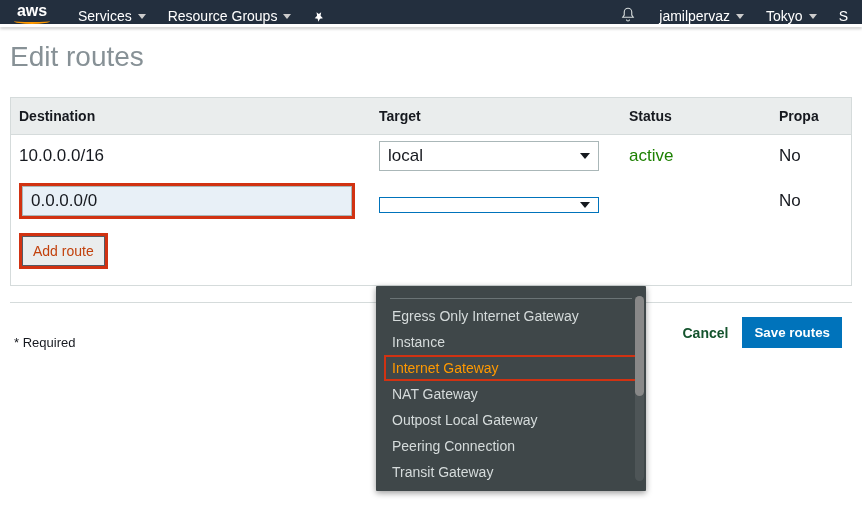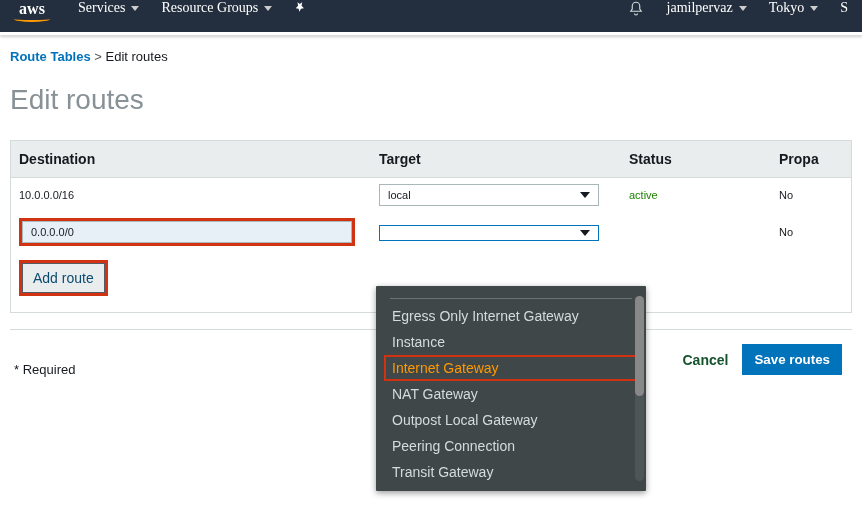--- a/index.html
+++ b/index.html
@@ -1,54 +1,54 @@
 <!DOCTYPE html>
 <html><head>
 <meta charset="utf-8">
 <style>
 * { box-sizing: border-box; margin: 0; padding: 0; }
 body { font-family: "Amazon Ember", Arial, sans-serif; font-size: 14px; color: #16191f; background: #fff; width: 862px; }
 
-.topnav { background: #232f3e; height: 32px; display: flex; align-items: flex-start; padding: 0 14px; color: #fff; font-family: Liberation Serif, serif; }
+.topnav { background: #232f3e; height: 24px; display: flex; align-items: flex-end; padding: 0 14px; color: #fff; }
 .aws-logo { font-size: 16px; font-weight: bold; color: #fff; margin-right: 28px; display: flex; flex-direction: column; align-items: center; }
 .aws-logo .swoosh { width: 36px; height: 6px; border-bottom: 2px solid #ff9900; border-radius: 0 0 50% 50%; margin-top: -2px; }
 .nav-item { color: #fff; margin-right: 22px; cursor: pointer; display: flex; align-items: center; gap: 6px; }
 .caret { width: 0; height: 0; border-left: 4px solid transparent; border-right: 4px solid transparent; border-top: 5px solid #aab; display: inline-block; }
 .caret-light { border-top-color: #ccc; }
 .pin-icon svg { width: 14px; height: 14px; fill: #fff; }
 .nav-spacer { flex: 1; }
 .bell-icon svg { width: 18px; height: 18px; fill: none; stroke: #d5dbdb; stroke-width: 1.5; }
 .nav-shadow { box-shadow: 0 2px 3px rgba(0,0,0,0.2); height: 3px; }
 
 .content { padding: 14px 10px 0 10px; }
 .breadcrumb { font-size: 13px; margin-bottom: 20px; }
 .breadcrumb a { color: #0073bb; text-decoration: none; font-weight: bold; }
 .breadcrumb .sep { color: #555; }
 .page-title { font-size: 28px; font-weight: 300; color: #879196; margin-bottom: 24px; }
 
 .routes-wrap { border: 1px solid #d5dbdb; }
 .routes-table { width: 100%; border-collapse: collapse; }
 .routes-table th { text-align: left; background: #eaeded; font-weight: bold; padding: 10px 8px; border-bottom: 1px solid #d5dbdb; font-size: 14px; }
-.routes-table td { padding: 6px 8px; vertical-align: middle; font-size: 11px; }
+.routes-table td { padding: 6px 8px; vertical-align: middle; font-size: 17px; }
 .col-dest { width: 360px; }
 .col-target { width: 250px; }
 .col-status { width: 150px; }
 .col-prop { width: 80px; }
 
 .select-box { display: inline-flex; align-items: center; justify-content: space-between; border: 1px solid #aab7b8; background: #fff; padding: 4px 8px; width: 220px; cursor: pointer; }
 .select-box.active { border: 1px solid #0073bb; }
 .select-caret { width: 0; height: 0; border-left: 5px solid transparent; border-right: 5px solid transparent; border-top: 6px solid #16191f; }
 
 .dest-input { display: inline-flex; align-items: center; border: 1px solid #aab7b8; background: #e8f0f7; padding: 4px 8px; width: 330px; }
 .dest-highlight { border: 3px solid #d13212; display: inline-block; }
 
 .status-active { color: #1d8102; }
 
 .add-route-wrap { padding: 8px 8px 16px 8px; }
-.add-route-btn { display: inline-block; border: 1px solid #545b64; background: #eaeded; color: #0c4a6e; padding: 6px 10px; cursor: pointer; }
+.add-route-btn { display: inline-block; border: 1px solid #545b64; background: #eaeded; color: #c2410c; padding: 6px 10px; cursor: pointer; }
 .btn-highlight { border: 3px solid #d13212; display: inline-block; }
 
 .required-line { padding: 16px 0 0 4px; font-size: 13px; display:flex; align-items:center; gap:8px;}
 .divider { border-top: 1px solid #d5dbdb; margin-top: 16px; }
 
 .footer-actions { display: flex; justify-content: flex-end; align-items: center; gap: 14px; padding: 14px 10px 18px 0; }
 .btn-cancel { color: #14532d; font-weight: bold; cursor: pointer; }
 .btn-primary { background: #0073bb; color: #fff; font-weight: bold; border: none; padding: 8px 12px; cursor: pointer; text-align: right; }
 
 .dropdown { position: absolute; left: 376px; top: 286px; width: 270px; background: #3f4749; color: #d5dbdb; border-radius: 1px; box-shadow: 0 2px 6px rgba(0,0,0,0.4); padding: 6px 0 6px 0; }
@@ -96,25 +96,20 @@
     <span>Tokyo</span>
     <span class="caret caret-light"></span>
   </div>
   <div class="nav-item" style="margin-right:0">
     <span>S</span>
   </div>
 </div>
 <div class="nav-shadow"></div>
 
 <div class="content">
-  <div class="breadcrumb">
-    <a href="#">Route Tables</a>
-    <span class="sep"> &gt; </span>
-    <span>Edit routes</span>
-  </div>
 
   <h1 class="page-title">Edit routes</h1>
 
   <div class="routes-wrap">
     <table class="routes-table">
       <thead>
         <tr>
           <th class="col-dest">Destination</th>
           <th class="col-target">Target</th>
           <th class="col-status">Status</th>

